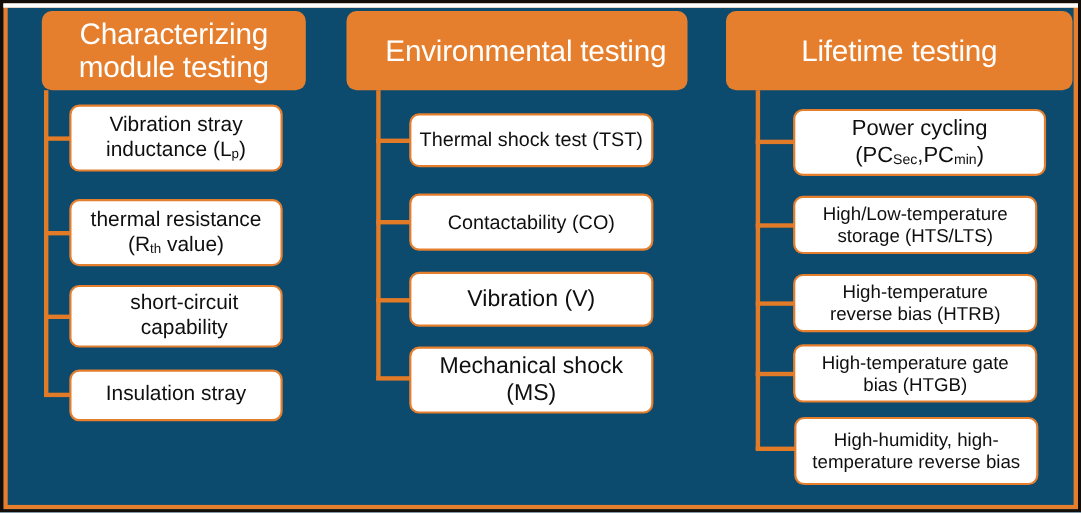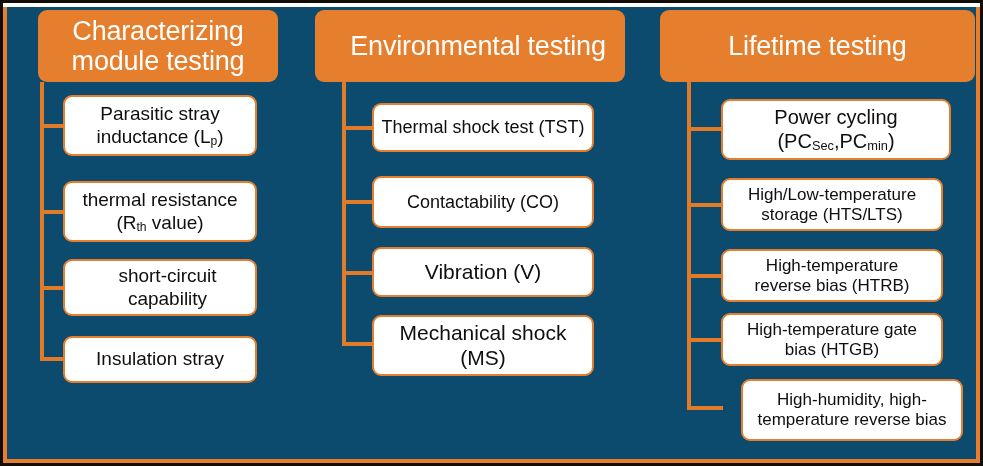--- a/index.html
+++ b/index.html
@@ -135,21 +135,21 @@
 
       <div class="conn" style="left:40px; top:82px; width:4px; height:277px;"></div>
 
       <div class="conn" style="left:40px; top:124px; width:25px; height:4px;"></div>
       <div class="conn" style="left:40px; top:210px; width:25px; height:4px;"></div>
       <div class="conn" style="left:40px; top:286px; width:25px; height:4px;"></div>
       <div class="conn" style="left:40px; top:357px; width:25px; height:4px;"></div>
 
       <div class="node-box" style="left:63px; top:95px; width:194px; height:61px; font-size:19px;">
         <span class="txt">
-          <span>Parasitic stray</span><br>
+          <span>Vibration stray</span><br>
           <span>inductance (L</span><sub>p</sub><span>)</span>
         </span>
       </div>
 
       <div class="node-box" style="left:63px; top:181px; width:194px; height:61px; font-size:19px;">
         <span class="txt">
           <span>thermal resistance</span><br>
           <span>(R</span><sub>th</sub><span> value)</span>
         </span>
       </div>
@@ -234,21 +234,21 @@
         </span>
       </div>
 
       <div class="node-box" style="left:721px; top:313px; width:222px; height:53px; font-size:17px;">
         <span class="txt">
           <span>High-temperature gate</span><br>
           <span>bias (HTGB)</span>
         </span>
       </div>
 
-      <div class="node-box" style="left:741px; top:379px; width:222px; height:62px; font-size:17px;">
+      <div class="node-box" style="left:722px; top:379px; width:222px; height:62px; font-size:17px;">
         <span class="txt">
           <span>High-humidity, high-</span><br>
           <span>temperature reverse bias</span>
         </span>
       </div>
     </div>
 
   </div>
 
   <div class="inner-frame"></div>

